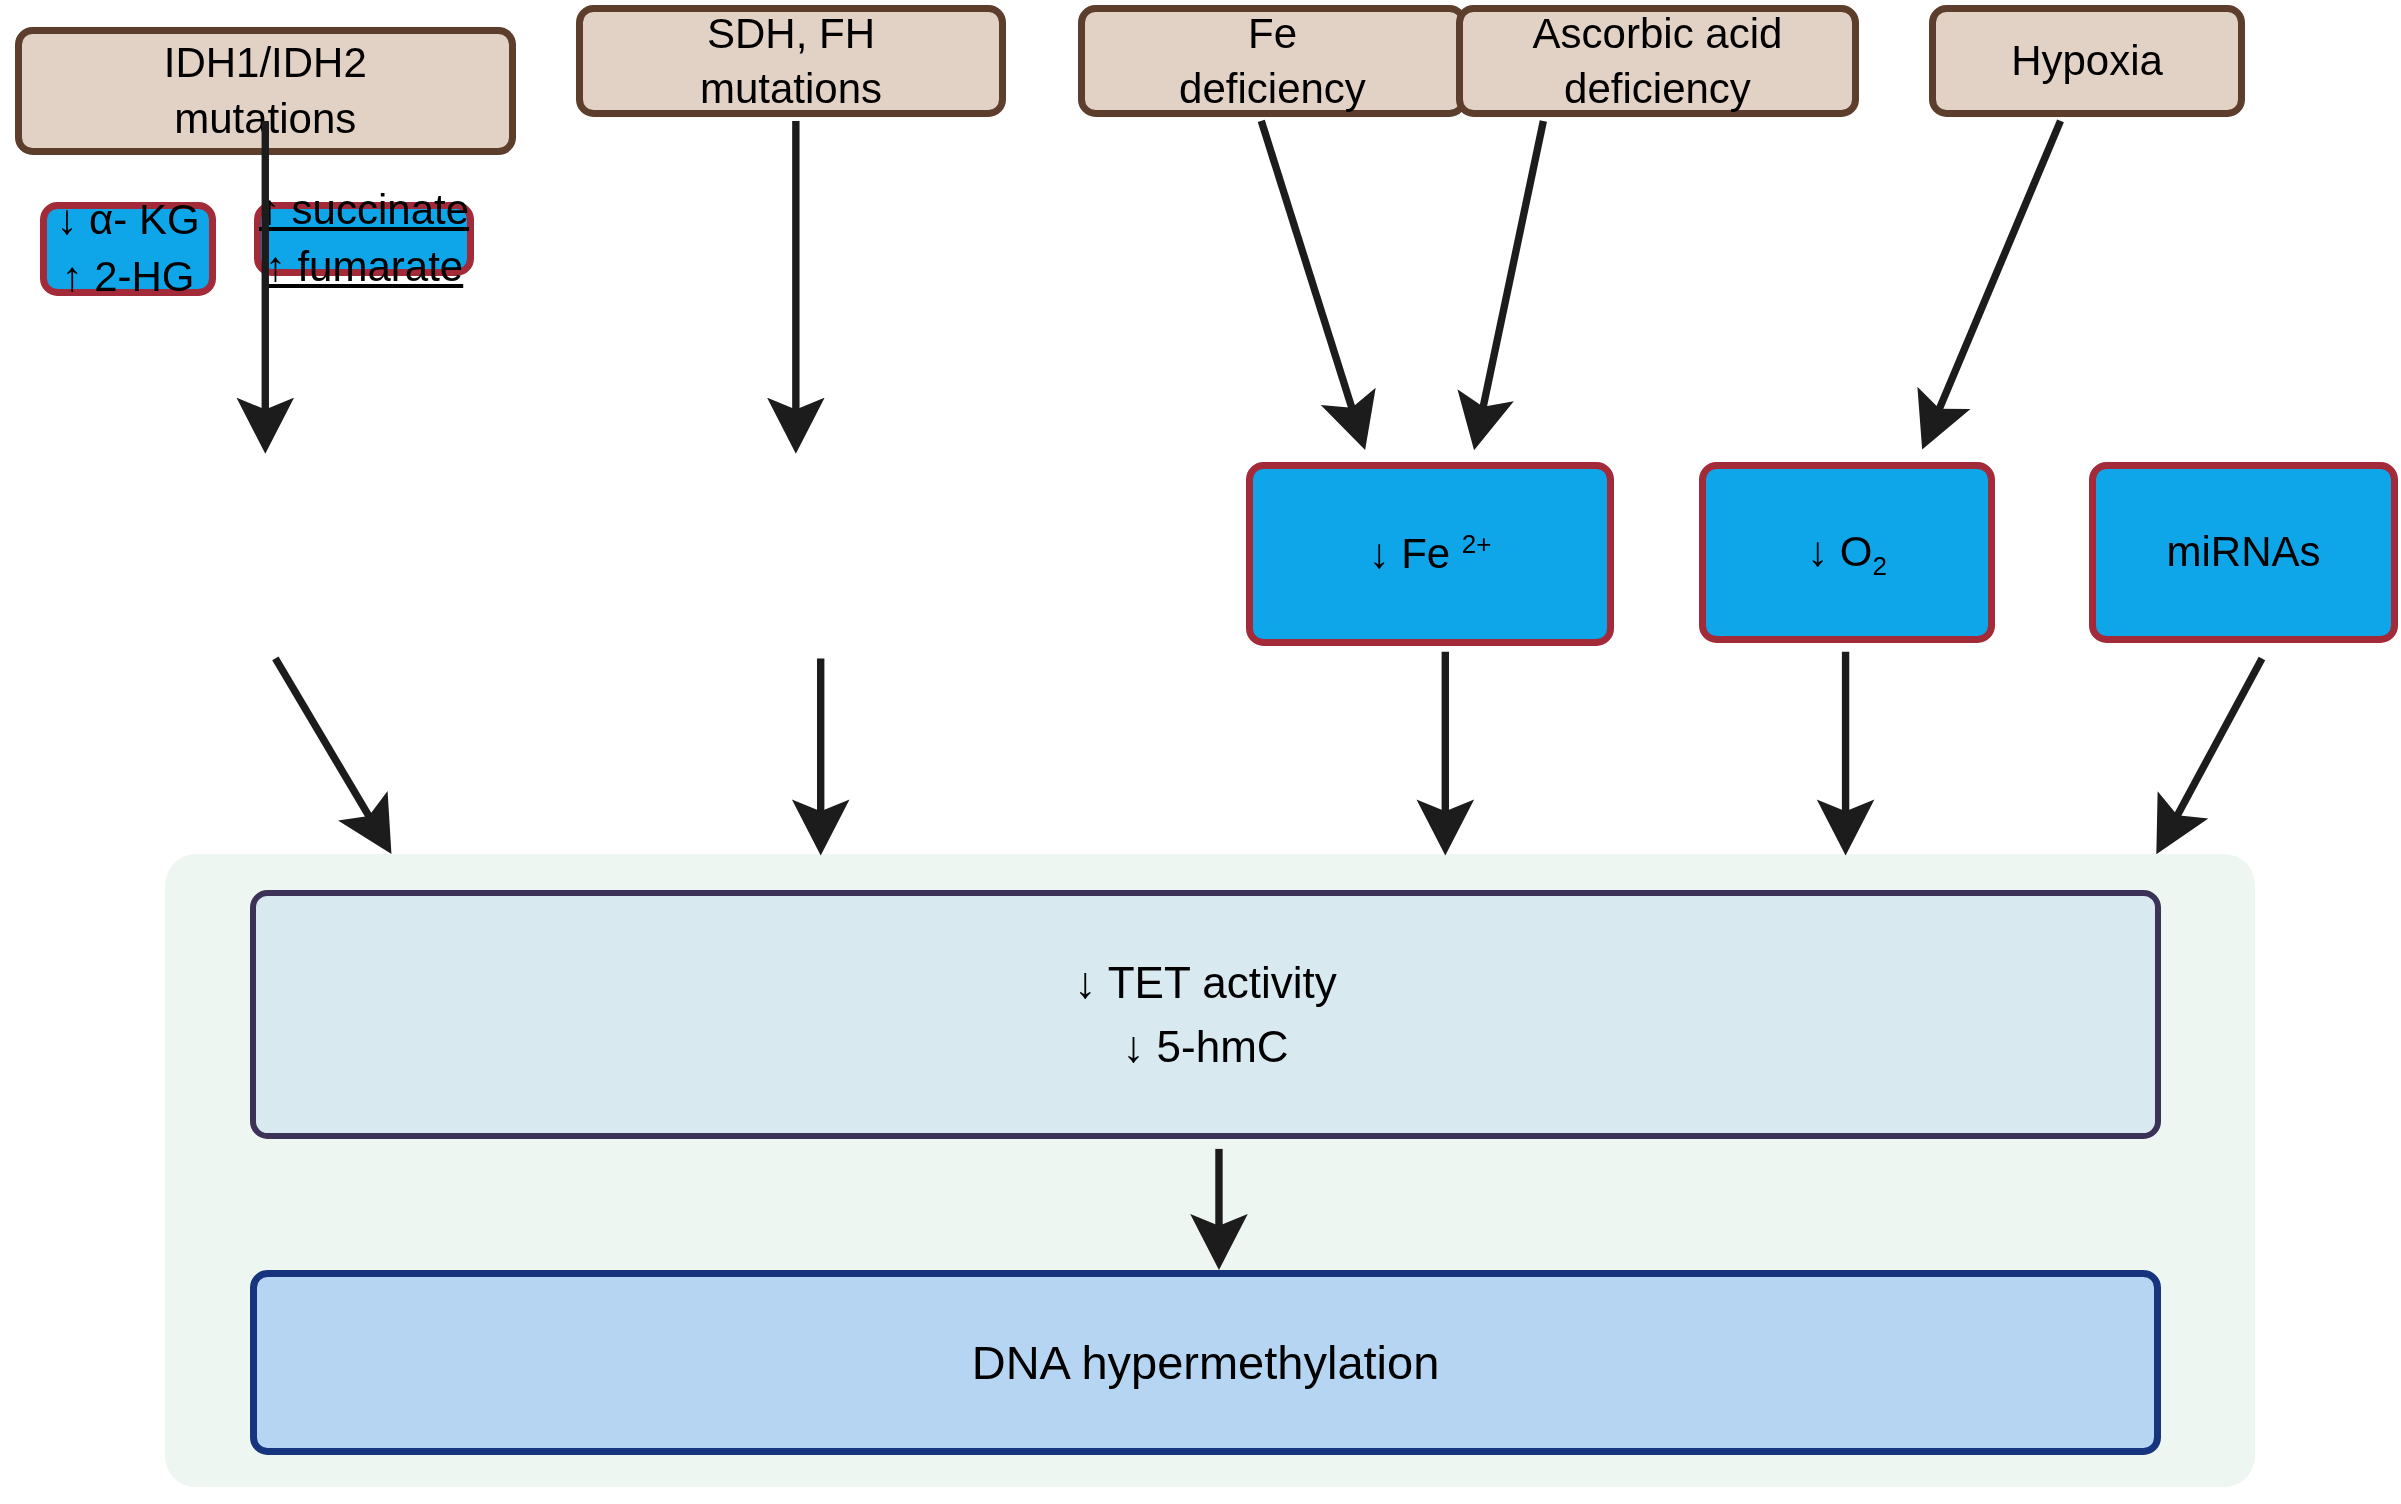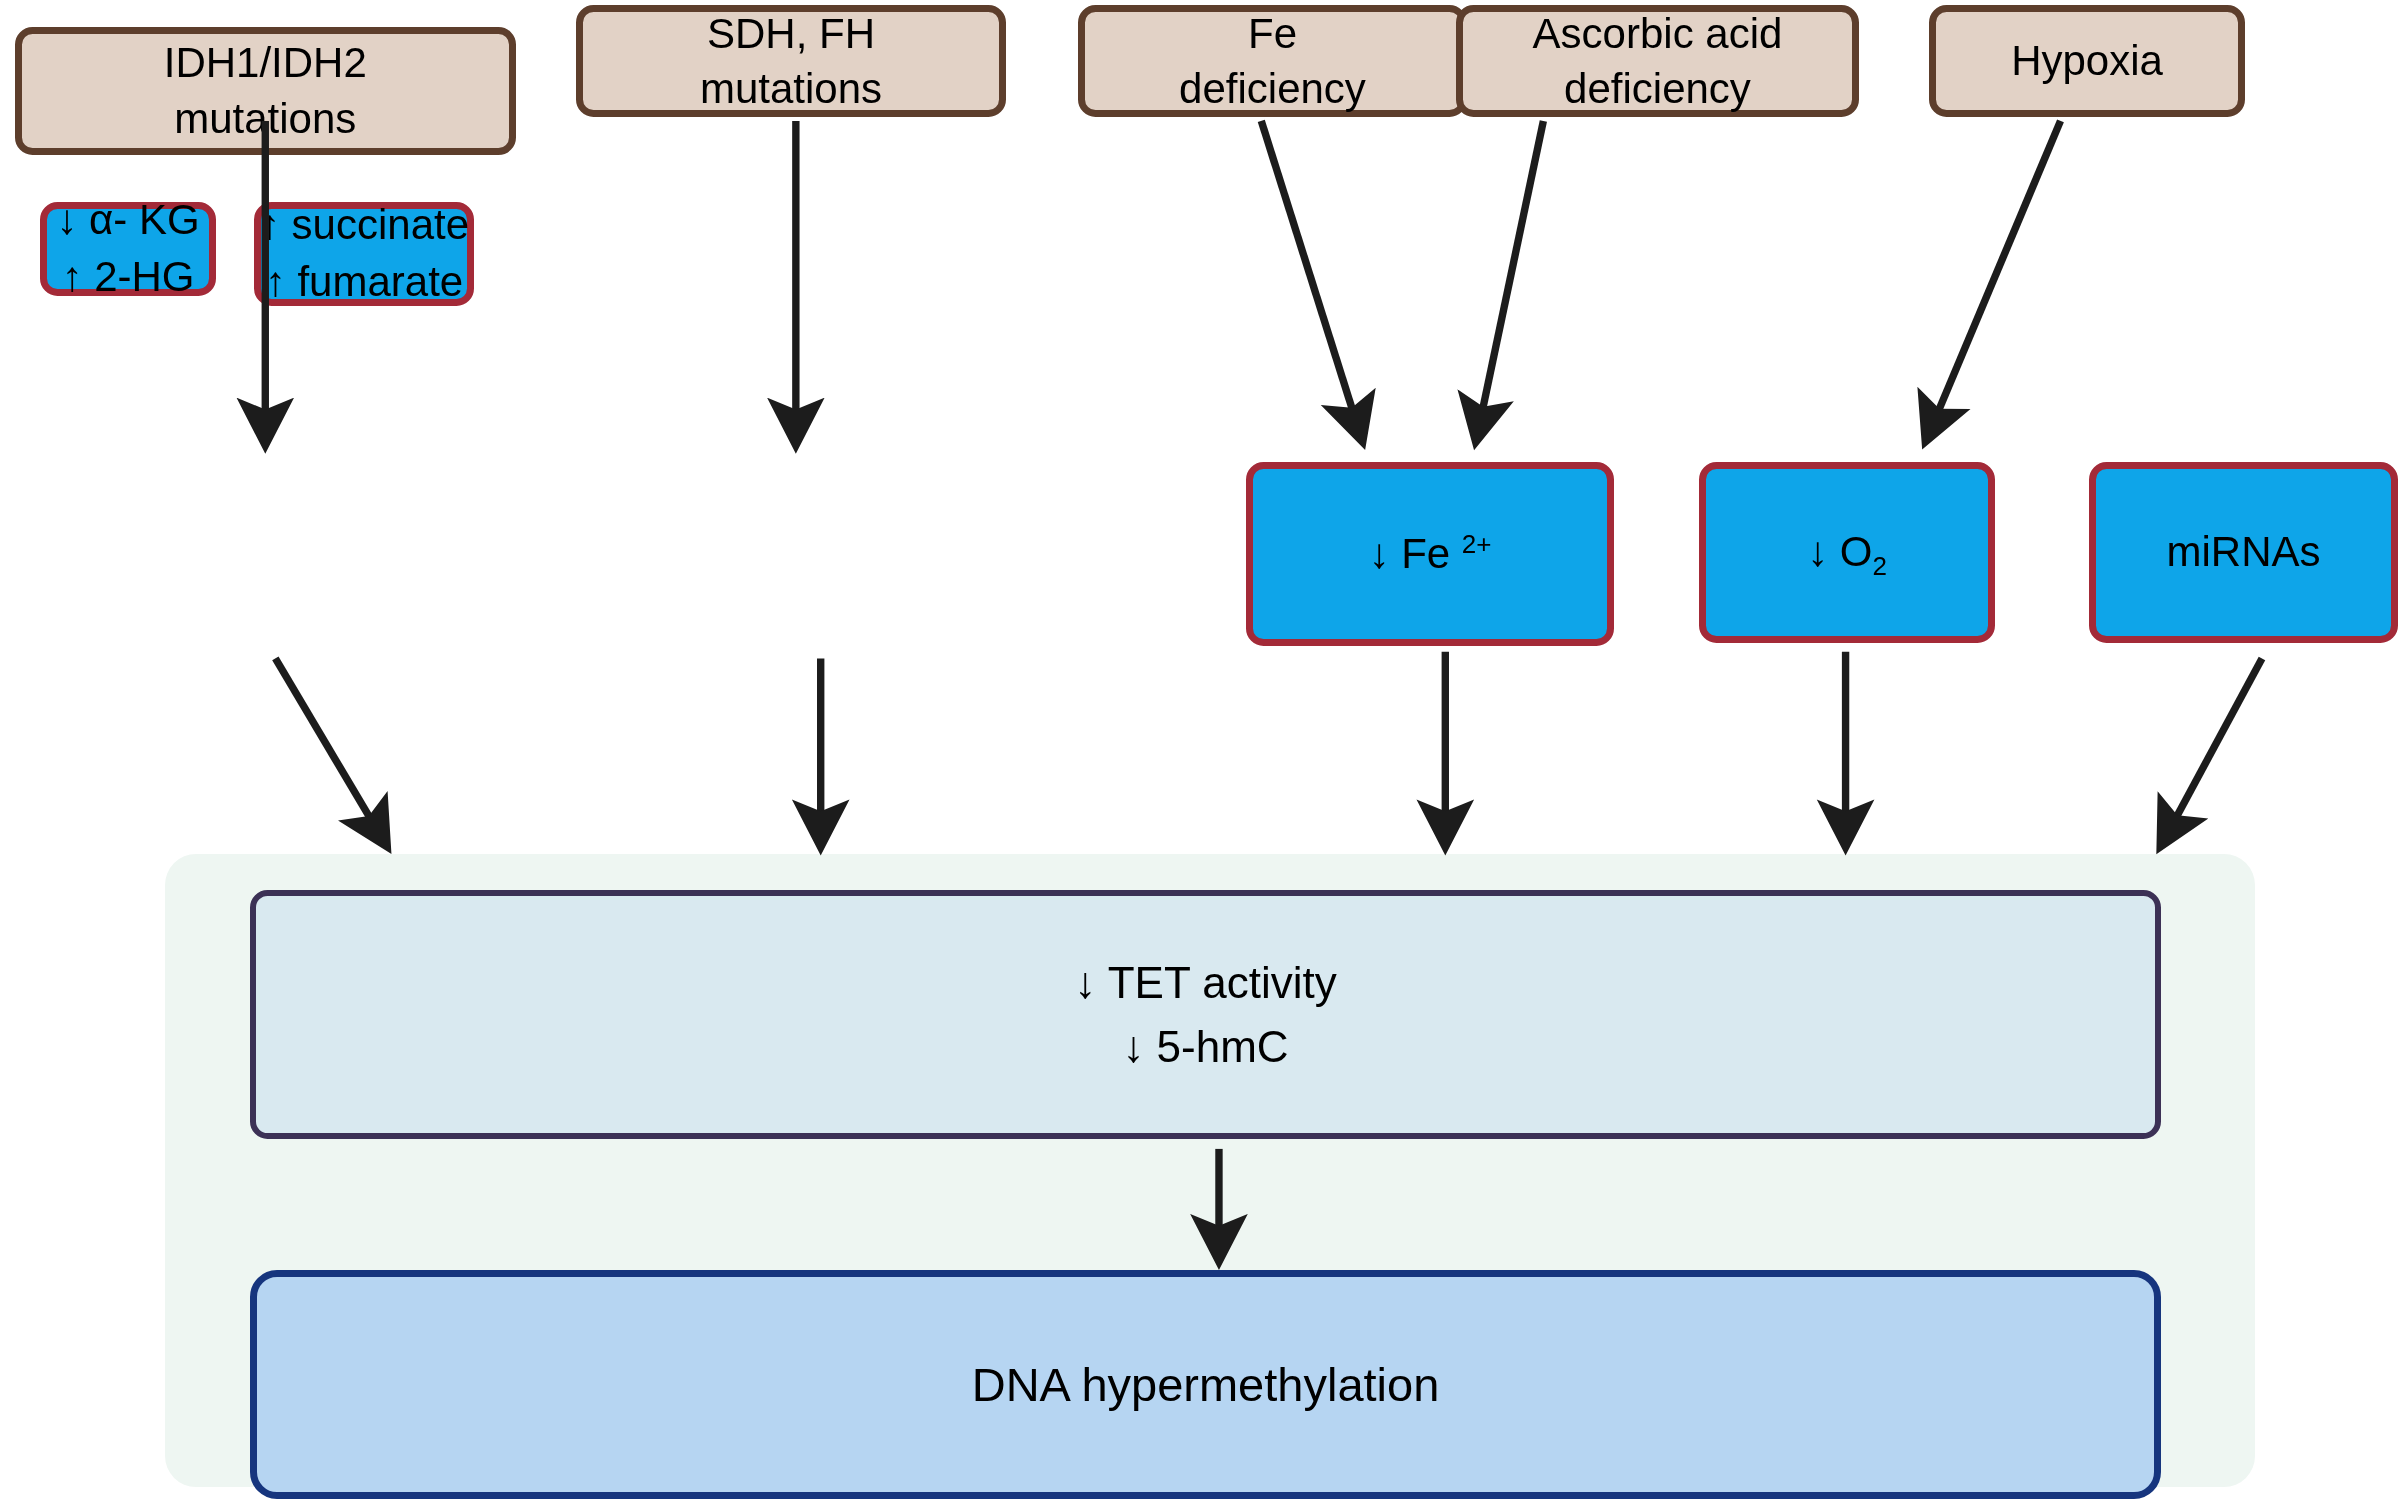--- a/index.html
+++ b/index.html
@@ -64,21 +64,21 @@
 
   <div class="node cause" style="left:1929px;top:5.4px;width:316px;height:112px;">
     <span class="ln">Hypoxia</span>
   </div>
 
   <div class="node metab" style="left:40px;top:202px;width:176px;height:94px;">
     <span class="ln">↓ α- KG</span>
     <span class="ln">↑ 2-HG</span>
   </div>
 
-  <div class="node metab" style="left:254px;top:202px;width:220px;height:104px;">
+  <div class="node metab" style="left:254px;top:202px;width:220px;height:74px;text-decoration:underline;">
     <span class="ln">↑ succinate</span>
     <span class="ln">↑ fumarate</span>
   </div>
 
   <div class="node metab" style="left:1246px;top:462px;width:368px;height:184px;">
     <span class="ln"><span>↓ Fe </span><sup>2+</sup></span>
   </div>
 
   <div class="node metab" style="left:1699px;top:462px;width:296px;height:181px;">
     <span class="ln"><span>↓ O</span><sub>2</sub></span>
@@ -86,21 +86,21 @@
 
   <div class="node metab" style="left:2089px;top:462px;width:309px;height:181px;">
     <span class="ln">miRNAs</span>
   </div>
 
   <div class="node tet" style="left:250px;top:890px;width:1911px;height:249px;">
     <span class="ln">↓ TET activity</span>
     <span class="ln">↓ 5-hmC</span>
   </div>
 
-  <div class="node dna" style="left:250px;top:1270px;width:1911px;height:229px;border-radius:27px;">
+  <div class="node dna" style="left:250px;top:1270px;width:1911px;height:185px;">
     <span class="ln">DNA hypermethylation</span>
   </div>
 
   <svg class="edges" viewBox="0 0 3575 2240" preserveAspectRatio="none">
     <defs>
       <marker id="ah" markerWidth="9" markerHeight="9" refX="6.2" refY="4.5" orient="auto" markerUnits="strokeWidth">
         <path d="M0,0.6 L7.6,4.5 L0,8.4 L1.6,4.5 Z" fill="#1c1c1c"></path>
       </marker>
     </defs>
     <g stroke="#1c1c1c" stroke-width="11" fill="none" marker-end="url(#ah)">

